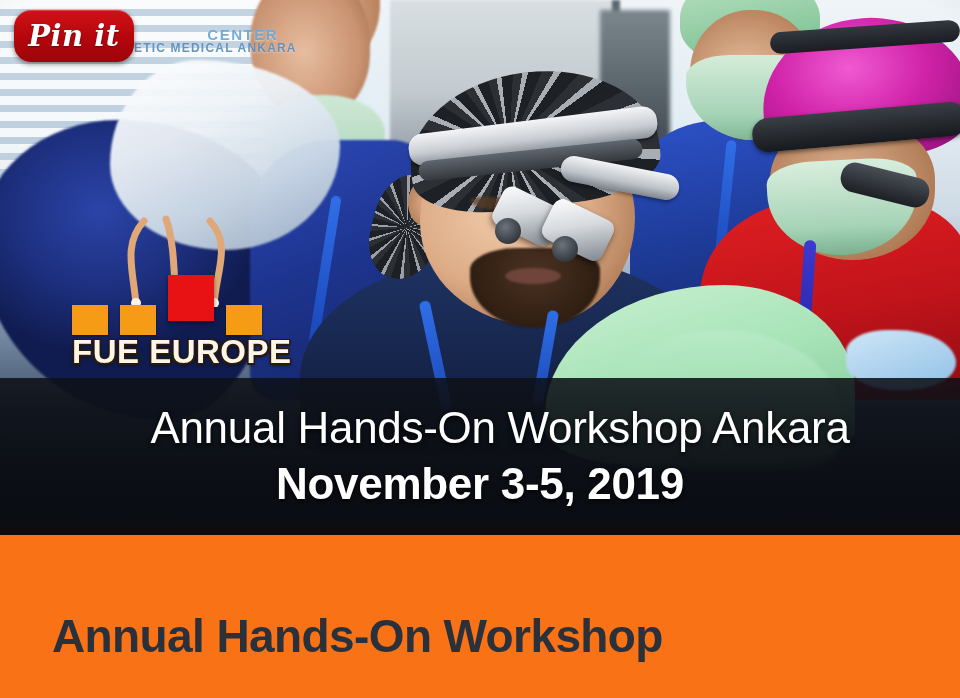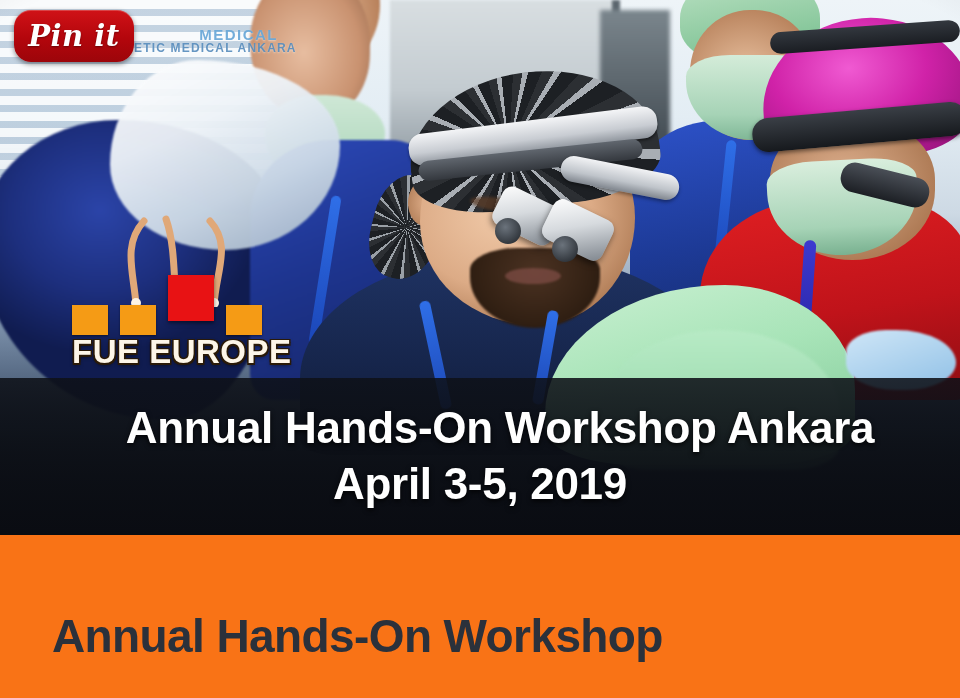--- a/index.html
+++ b/index.html
@@ -344,21 +344,21 @@
 
   
   #title-band {
     position:absolute; left:0; top:378px; width:960px; height:157px;
     background:linear-gradient(180deg, rgba(14,17,24,.88) 0%, rgba(12,15,21,.93) 40%, rgba(10,12,18,.96) 100%);
     z-index:30;
     display:flex; flex-direction:column; align-items:center; justify-content:center;
     border-bottom:2px solid #0a0c11;
   }
   #title-band .t-line1 {
-    color:#ffffff; font-size:44px; font-weight:bold;
+    color:#ffffff; font-size:44px; font-weight:normal;
     letter-spacing:-.3px; line-height:1.08; white-space:nowrap;
     text-shadow:0 2px 5px rgba(0,0,0,.85);
     margin-left:40px;
   }
   #title-band .t-line2 {
     color:#ffffff; font-size:44px; font-weight:bold;
     letter-spacing:-.3px; line-height:1.08; margin-top:8px; white-space:nowrap;
     text-shadow:0 2px 5px rgba(0,0,0,.85);
   }
 
@@ -429,21 +429,21 @@
     <div class="photo-layer lanyard-c-l"></div>
     <div class="photo-layer lanyard-c-r"></div>
 
     <div class="photo-layer drape-green"></div>
     <div class="photo-layer drape-green2"></div>
     <div class="photo-layer glove-blue"></div>
     <div class="photo-layer fg-dark"></div>
     <div class="photo-layer vignette"></div>
 
     <div id="hlc-logo">
-      <div class="hlc-ankara">MEDICAL</div>
+      <div class="hlc-ankara">CENTER</div>
       <div class="hlc-sub">AESTHETIC MEDICAL ANKARA</div>
     </div>
 
     <div id="fue-logo">
       <svg class="fue-strands" viewBox="0 0 140 92">
         <path d="M22 90 C20 58 8 30 30 6" stroke="#e0a878" stroke-width="7" fill="none" stroke-linecap="round"></path>
         <path d="M62 90 C60 56 60 26 52 4" stroke="#e0a878" stroke-width="7" fill="none" stroke-linecap="round"></path>
         <path d="M100 90 C102 56 118 30 96 6" stroke="#e0a878" stroke-width="7" fill="none" stroke-linecap="round"></path>
         <circle cx="22" cy="88" r="5" fill="#fdf4e6"></circle>
         <circle cx="62" cy="88" r="5" fill="#fdf4e6"></circle>
@@ -457,21 +457,21 @@
       </div>
       <div class="fue-word">FUE EUROPE</div>
     </div>
 
     <div id="pin-it">
       <span class="pin-label">Pin it</span>
     </div>
 
     <div id="title-band">
       <div class="t-line1">Annual Hands-On Workshop Ankara</div>
-      <div class="t-line2">April 3-5, 2019</div>
+      <div class="t-line2">November 3-5, 2019</div>
     </div>
 
   </div>
 
   <div id="caption">
     <h1 class="cap-title">Annual Hands-On Workshop</h1>
   </div>
 
 </div>
 

